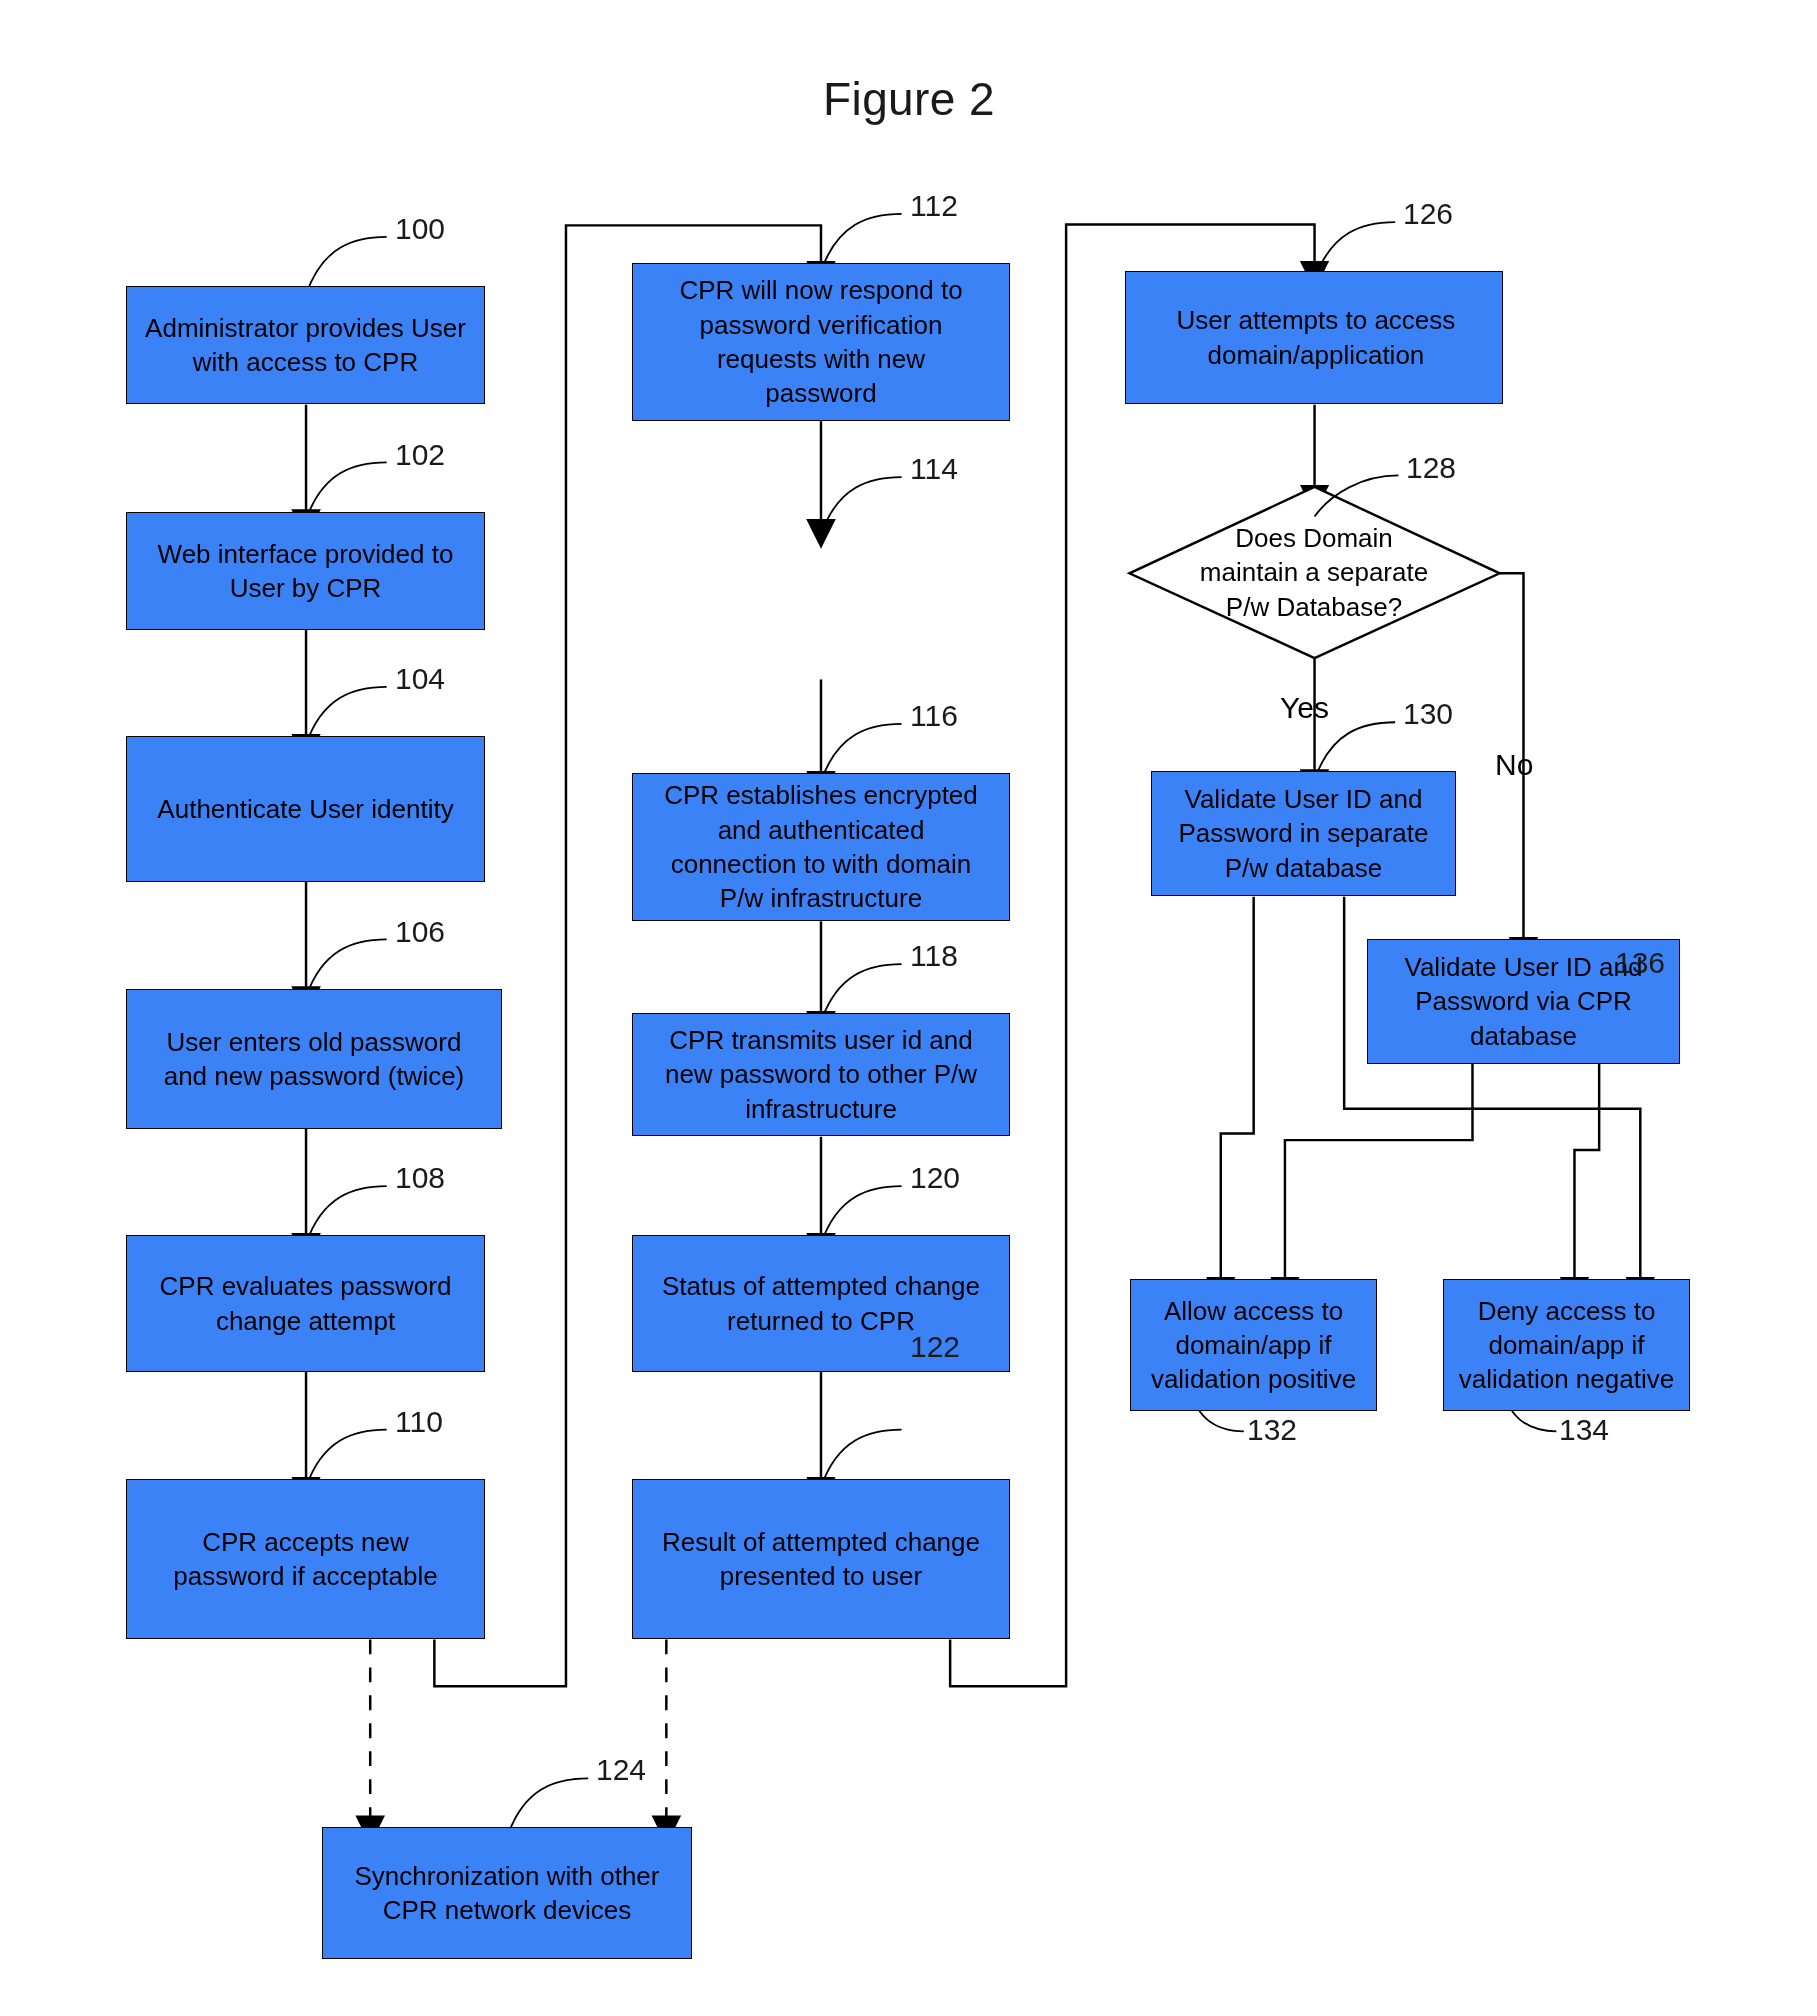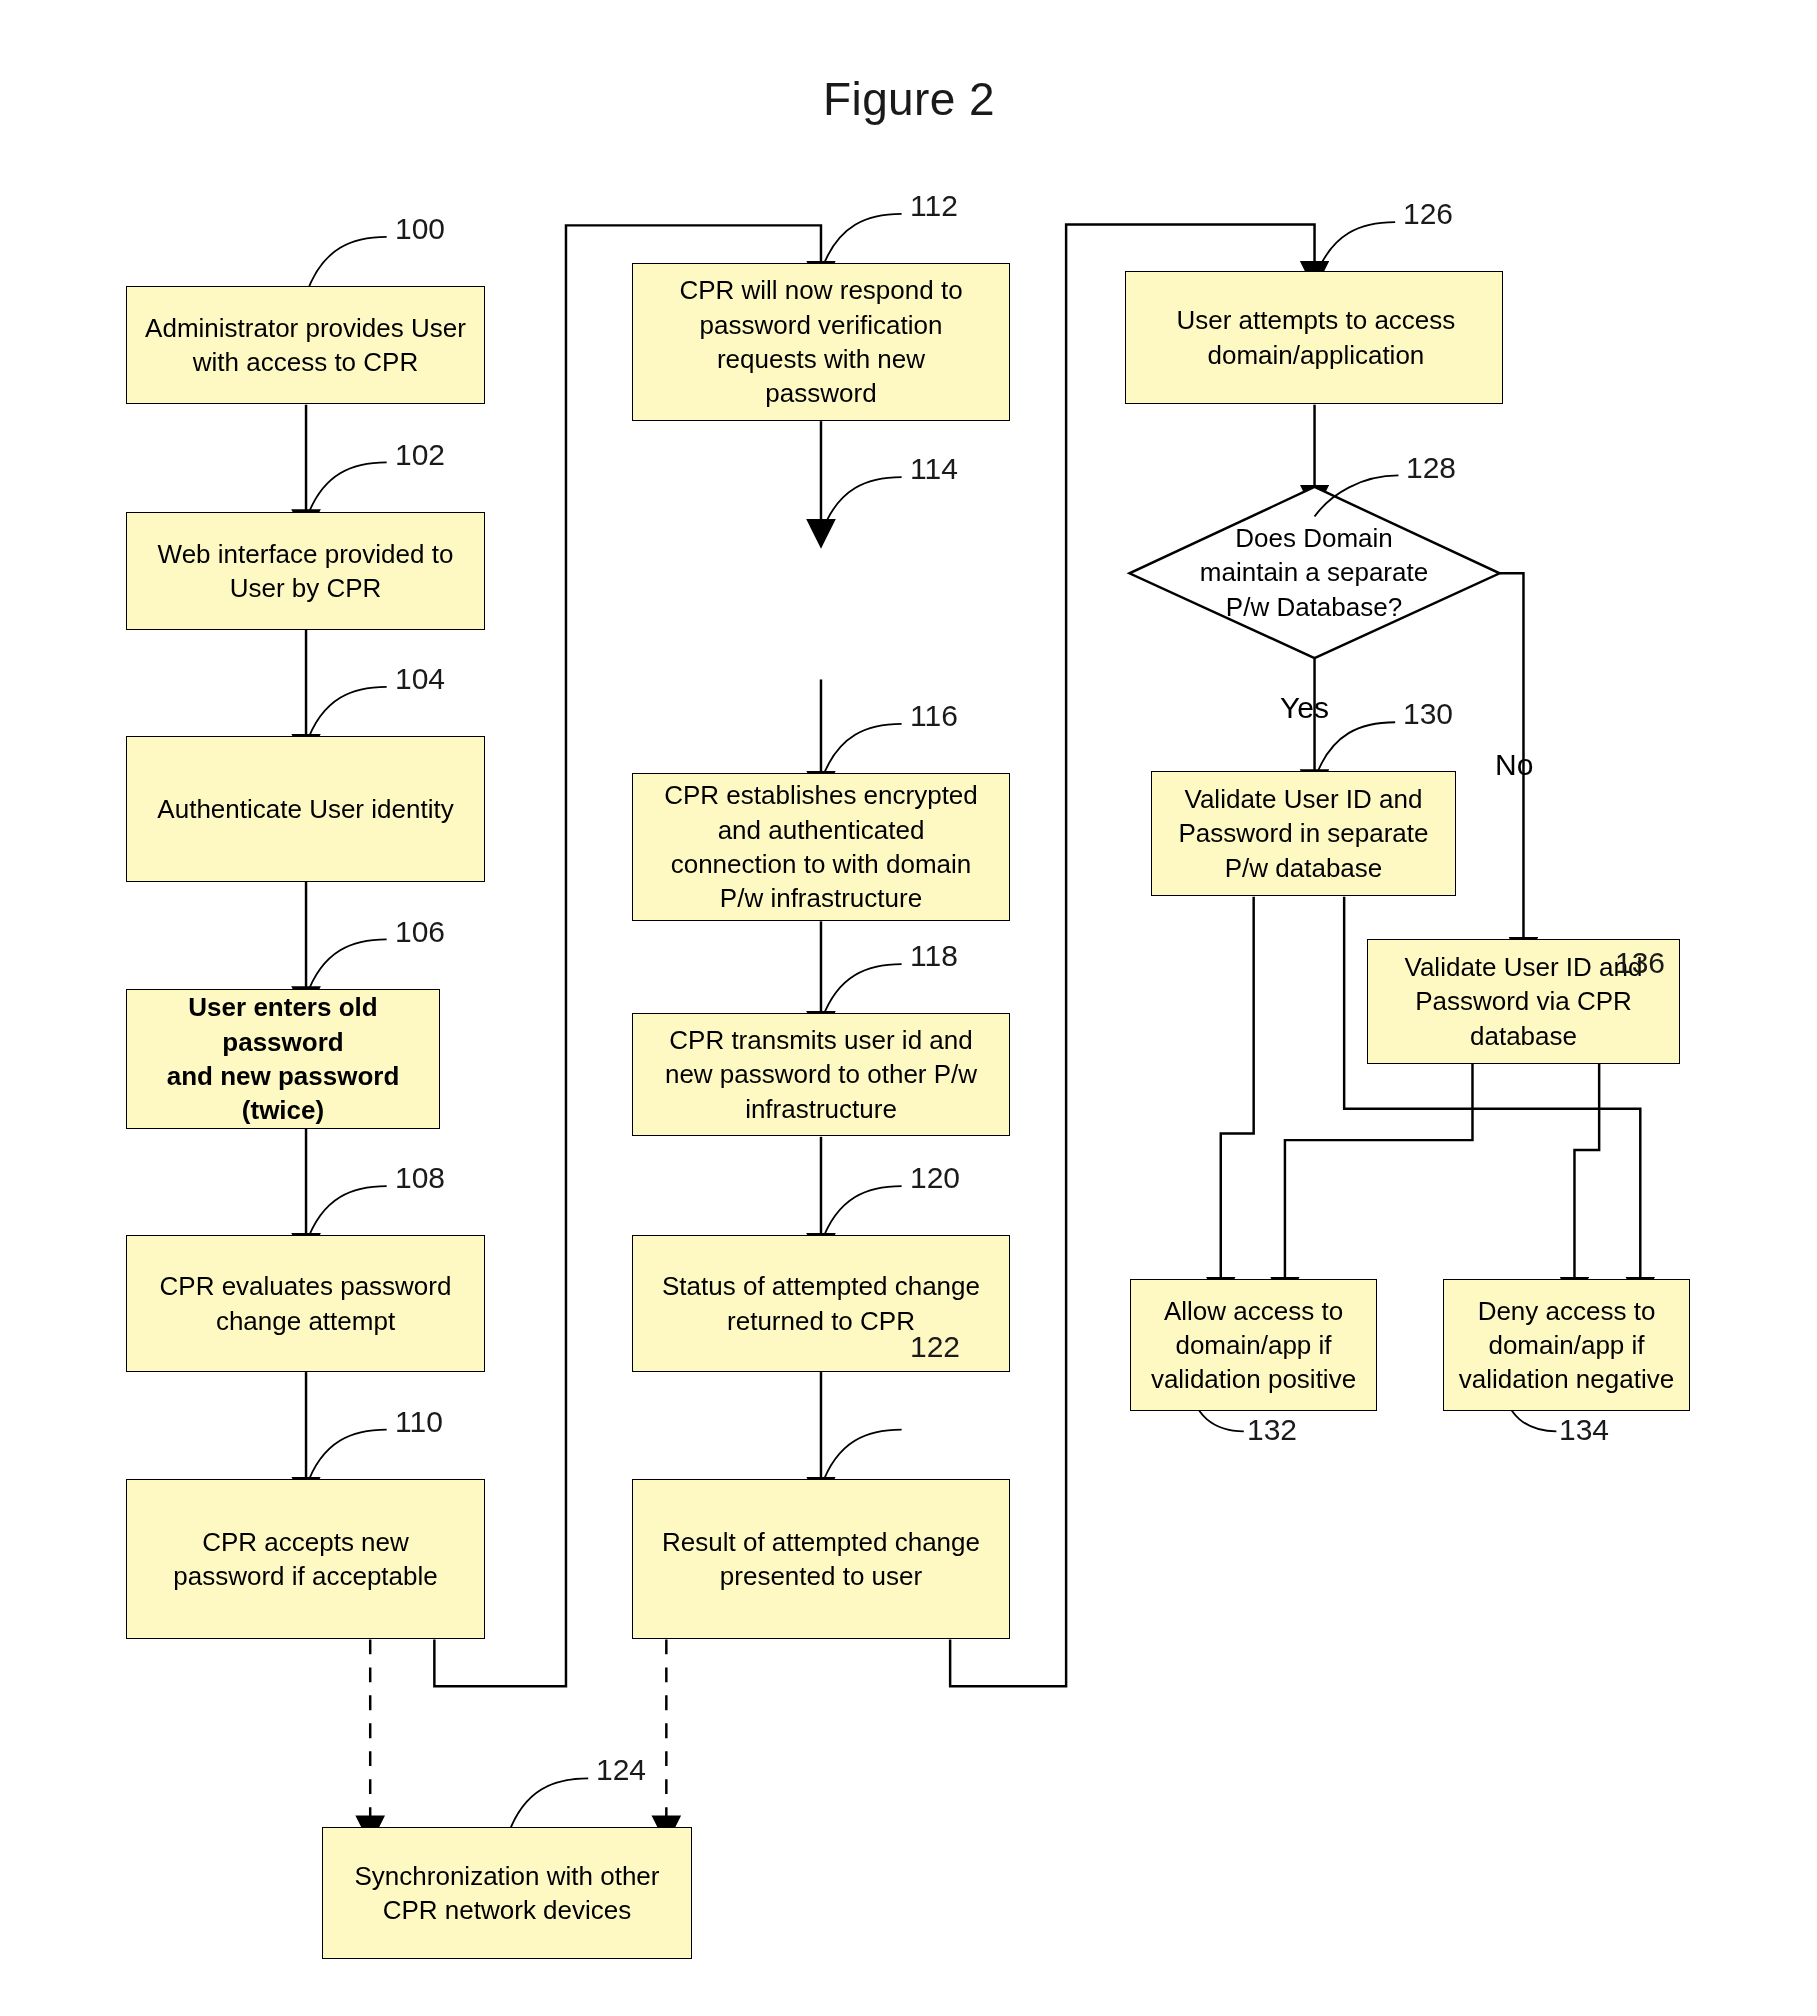--- a/index.html
+++ b/index.html
@@ -31,21 +31,21 @@
     position: absolute;
     left: 0;
     top: 0;
     width: 1818px;
     height: 2017px;
   }
   .node-box {
     position: absolute;
     box-sizing: border-box;
     border: 1.6px solid #000000;
-    background: #fef9c3;
+    background: #3b82f6;
     display: flex;
     align-items: center;
     justify-content: flex-start;
     text-align: center;
     font-size: 26px;
     line-height: 1.32;
     color: #000000;
     padding: 3.3px 8.2px;
   }
   .node-text {
@@ -168,21 +168,21 @@
     <span class="node-text">Web interface provided to
 User by CPR</span>
   </div>
   <div class="ref-num" style="left:395px; top:438px;">102</div>
 
   <div class="node-box" style="left:126px; top:736px; width:359px; height:146px;">
     <span class="node-text">Authenticate User identity</span>
   </div>
   <div class="ref-num" style="left:395px; top:662px;">104</div>
 
-  <div class="node-box" style="left:126px; top:989px; width:314px; height:140px;font-weight:bold;">
+  <div class="node-box" style="left:126px; top:989px; width:376px; height:140px;">
     <span class="node-text">User enters old password
 and new password (twice)</span>
   </div>
   <div class="ref-num" style="left:395px; top:915px;">106</div>
 
   <div class="node-box" style="left:126px; top:1235px; width:359px; height:137px;">
     <span class="node-text">CPR evaluates password
 change attempt</span>
   </div>
   <div class="ref-num" style="left:395px; top:1161px;">108</div>

